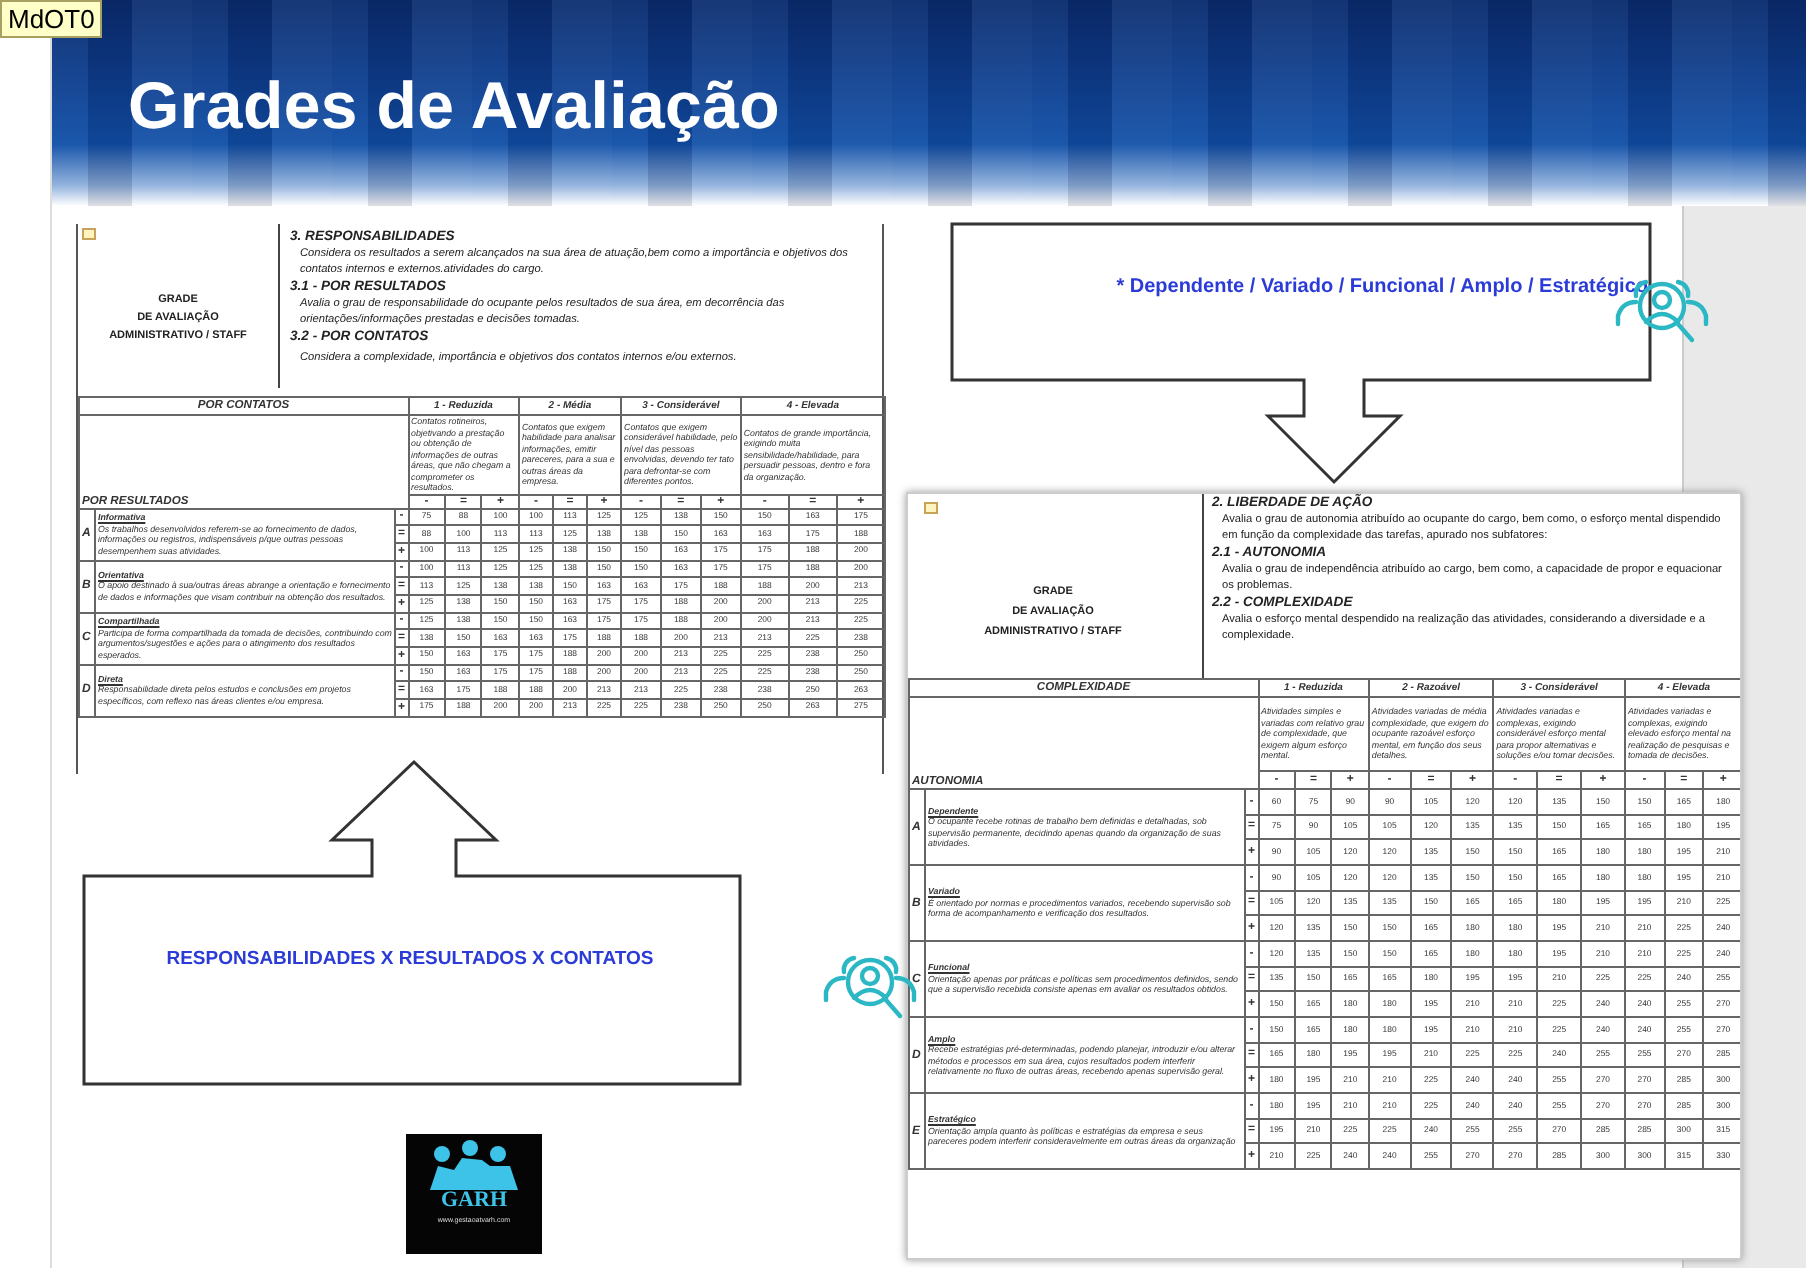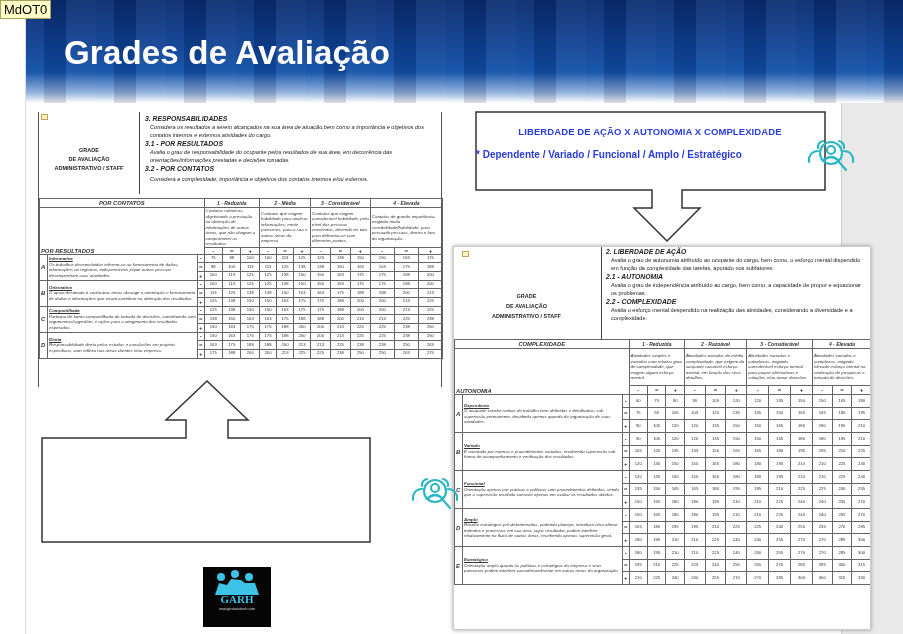--- a/index.html
+++ b/index.html
@@ -21,21 +21,21 @@
 table.grid{position:absolute;border-collapse:collapse;font-size:4.6px;color:#333}
 table.grid td{border:0.5px solid #666;padding:0 1px;vertical-align:middle}
 table.grid .hd{font-weight:bold;font-style:italic;text-align:center;font-size:5.8px}
 table.grid .desc{font-style:italic;font-size:4.4px;line-height:5.5px;text-align:left}
 table.grid .sym{text-align:center;font-weight:bold;font-size:6px}
 table.grid .num{text-align:center;font-size:4.2px;line-height:6.5px}
 table.grid .lvl{font-style:italic;font-weight:bold;font-size:5px;text-align:center}
 table.grid .rowlbl{font-weight:bold;font-style:italic;font-size:6px}
 .callout{position:absolute;background:#fff;border:1.5px solid #333}
 .callout .t1{color:#2b3bd8;font-weight:bold;font-size:9.5px;text-align:center;letter-spacing:0.1px}
-.callout .t2{color:#2b3bd8;font-weight:bold;font-size:10px;text-align:left;margin-top:14px}
+.callout .t2{color:#2b3bd8;font-weight:bold;font-size:10px;text-align:right;margin-top:14px}
 .icon-people{position:absolute}
 .logo{position:absolute;left:203px;top:567px;width:68px;height:60px;background:#050505;color:#3ec3e8;text-align:center;font-size:11px;font-weight:bold}
 .logo small{display:block;font-size:3.5px;color:#ddd;font-weight:normal;margin-top:2px}
 .flag{position:absolute;width:7px;height:6px;background:#fff3c0;border:0.5px solid #c9a25a}
 </style>
 </head>
 <body>
 
 <div class="slide">
   <div class="leftmargin"></div>
@@ -564,21 +564,20 @@
           </tr>
         </tbody>
       </table>
   </div>
 
   <svg style="position:absolute;left:470px;top:108px" width="360" height="140">
     <path d="M6,4 H355 V82 H212 V100 H230 L197,133 L164,100 H182 V82 H6 Z" fill="#fff" stroke="#333" stroke-width="1.5"></path>
   </svg>
   <div style="position:absolute;left:476px;top:126px;width:348px">
     <div class="callout" style="position:static;border:none;background:transparent">
-      <div class="t1">LIBERDADE DE AÇÃO X AUTONOMIA X COMPLEXIDADE</div>
       <div class="t2" style="margin-top:12px">* Dependente / Variado / Funcional / Amplo / Estratégico</div>
     </div>
   </div>
   <svg class="icon-people" style="left:806px;top:136px" width="50" height="46" viewBox="0 0 50 46">
     <g fill="none" stroke="#2bb7c4" stroke-width="2.2" stroke-linecap="round">
       <circle cx="25" cy="17" r="11"></circle>
         <circle cx="25" cy="14" r="4"></circle>
       <path d="M17,25 Q25,17 33,25"></path>
       <path d="M12,12 A6,6 0 0 1 17,5"></path>
         <path d="M38,12 A6,6 0 0 0 33,5"></path>
@@ -587,20 +586,21 @@
       <path d="M3,22 V26"></path>
         <path d="M47,22 V26"></path>
       <path d="M33,26 L40,34"></path>
     </g>
   </svg>
 
   <svg style="position:absolute;left:38px;top:378px" width="345" height="168">
     <path d="M4,60 H148 V42 H128 L169,3 L210,42 H190 V60 H332 V164 H4 Z" fill="#fff" stroke="#333" stroke-width="1.5"></path>
   </svg>
   <div style="position:absolute;left:42px;top:474px;width:326px">
+    <div class="t1" style="color:#2b3bd8;font-weight:bold;font-size:9.5px;text-align:center">RESPONSABILIDADES X RESULTADOS X CONTATOS</div>
   </div>
   <svg class="icon-people" style="left:410px;top:474px" width="50" height="46" viewBox="0 0 50 46">
     <g fill="none" stroke="#2bb7c4" stroke-width="2.2" stroke-linecap="round">
       <circle cx="25" cy="17" r="11"></circle>
         <circle cx="25" cy="14" r="4"></circle>
       <path d="M17,25 Q25,17 33,25"></path>
       <path d="M12,12 A6,6 0 0 1 17,5"></path>
         <path d="M38,12 A6,6 0 0 0 33,5"></path>
       <path d="M3,22 Q5,15 12,15"></path>
         <path d="M47,22 Q45,15 38,15"></path>

